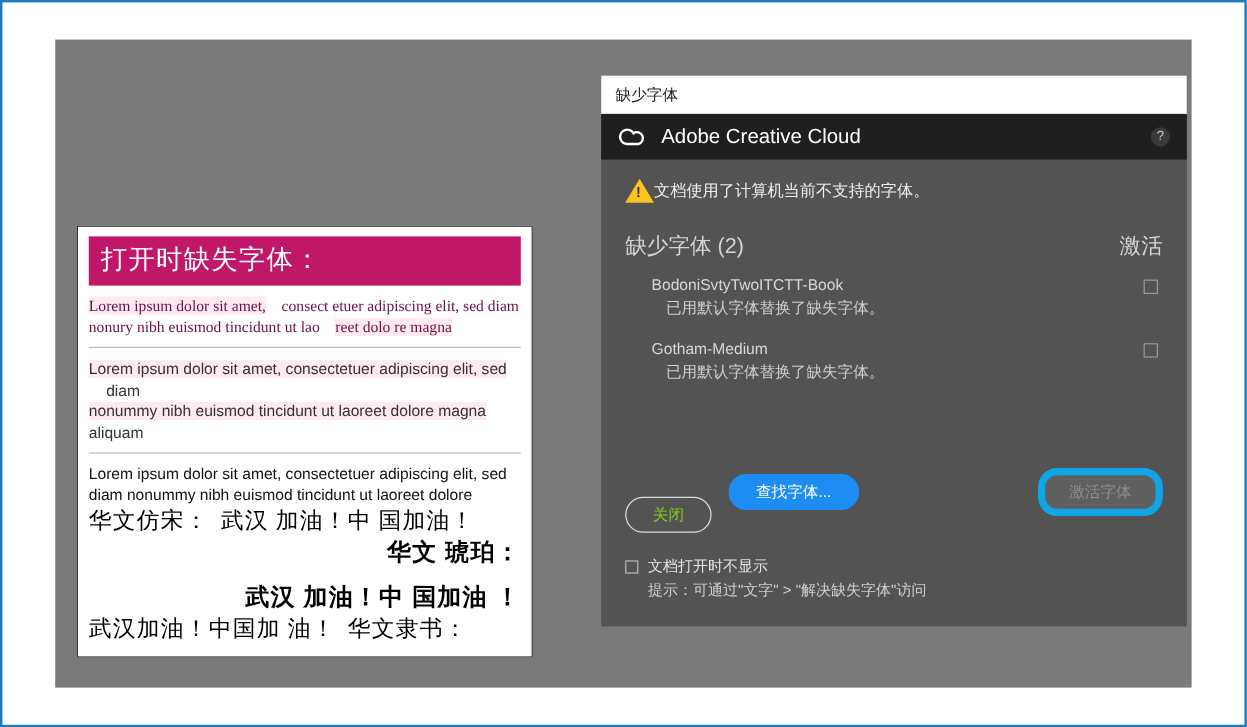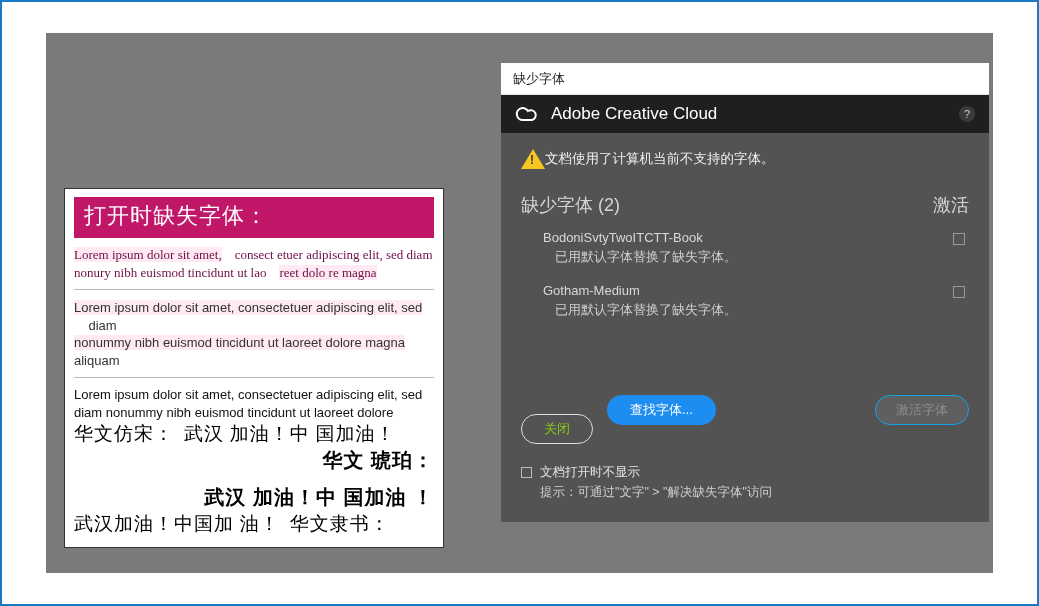--- a/index.html
+++ b/index.html
@@ -164,21 +164,21 @@
     border: 1px solid #ddd;
     margin-top: 39px;
   }
   .btn-blue {
     background: #1e8df2; color: #fff;
   }
   .btn-ghost-disabled {
     margin-left: auto;
     background: #5f5f5f;
     color: #8d8d8d;
-    border: 1px solid #0ea5e9;
+    border: 6px solid #0ea5e9;
     border-radius: 16px;
     padding: 5px 20px;
     font-size: 13px;
   }
   .foot {
     margin-top: 18px;
     font-size: 12.5px;
     line-height: 1.6;
     color: #e5e5e5;
   }

